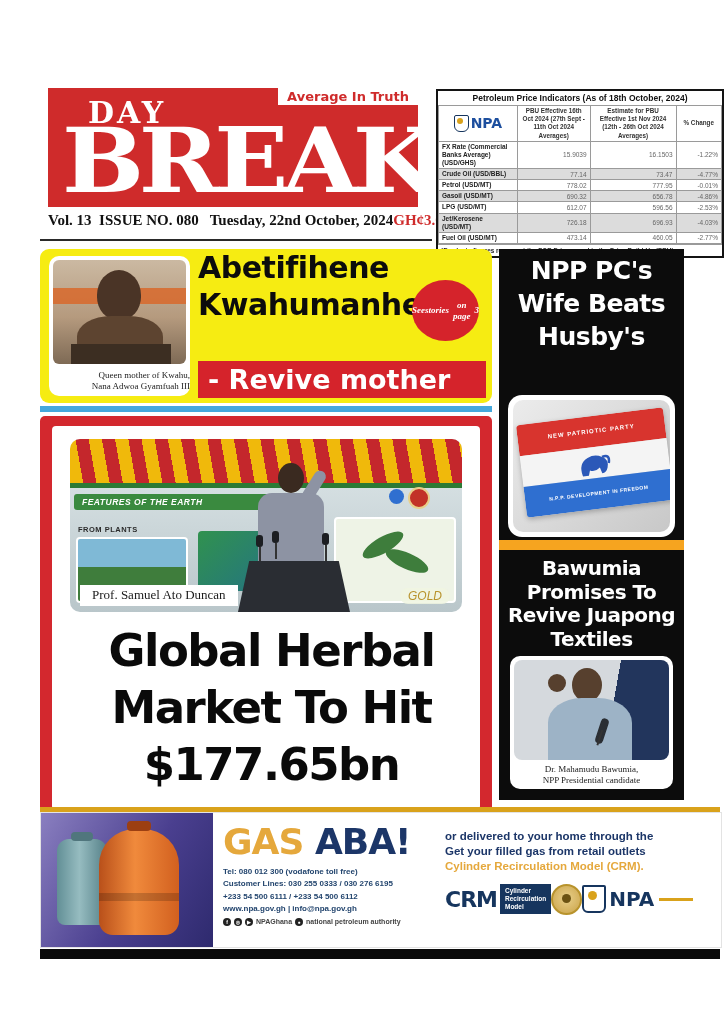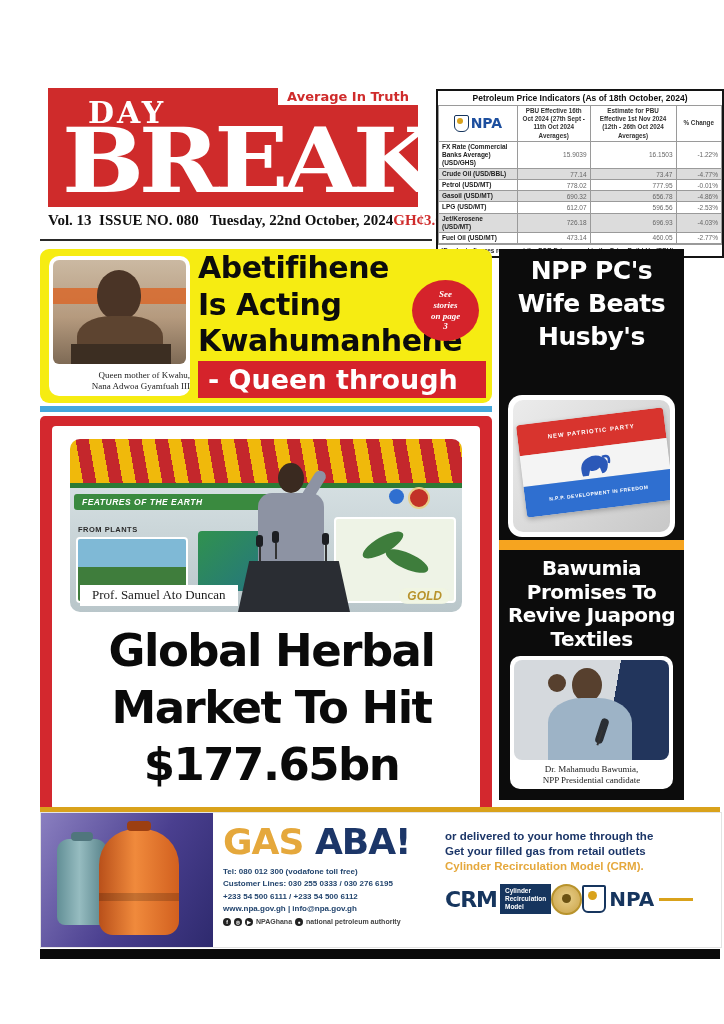--- a/index.html
+++ b/index.html
@@ -48,21 +48,21 @@
   #qm-photo .head{position:absolute;left:44px;top:10px;width:44px;height:50px;border-radius:50% 50% 46% 46%;
                   background:#4a3426;}
   #qm-photo .body{position:absolute;left:24px;top:56px;width:86px;height:52px;border-radius:40% 40% 0 0;
                   background:#5d4430;}
   #qm-photo .cloth{position:absolute;left:18px;top:84px;width:100px;height:26px;background:#3c2e22;}
   #qm-caption{left:0;right:0;bottom:4px;text-align:right;font-family:"Liberation Serif",serif;
               font-size:9px;line-height:1.25;color:#222;}
   #abet-headline{left:158px;top:1px;font-family:"DejaVu Sans",sans-serif;font-weight:bold;
                  font-size:30px;line-height:1.22;letter-spacing:-0.5px;color:#0c0c0c;}
   #see-badge{right:13px;top:31px;width:67px;height:61px;background:#d5232b;border-radius:50%;
-             color:#fff;display:flex;flex-direction:column;align-items:center;justify-content:center;
+             color:#fff;display:flex;flex-direction:row;align-items:center;justify-content:center;
              font-family:"Liberation Serif",serif;font-style:italic;font-weight:bold;
              font-size:9px;line-height:1.18;text-align:center;}
   #queen-strip{left:158px;right:6px;bottom:5px;height:37px;background:#d5232b;display:flex;
                align-items:center;padding-left:10px;color:#fff;font-family:"DejaVu Sans",sans-serif;
                font-weight:bold;font-size:27px;}
 
   
   #blue-stripe{left:40px;top:406px;width:452px;height:6px;background:#45a8dc;}
 
   
@@ -121,21 +121,21 @@
   .person .head{position:absolute;left:208px;top:24px;width:26px;height:30px;border-radius:50%;
                 background:#3a2a20;}
   .person .arm{position:absolute;left:238px;top:30px;width:12px;height:34px;border-radius:6px;
                background:#8d93a3;transform:rotate(32deg);}
   .person .body{position:absolute;left:188px;top:54px;width:66px;height:110px;
                 border-radius:14px 14px 0 0;background:#8d93a3;}
   #podium{left:168px;top:122px;width:112px;height:51px;background:#2a2d33;
           clip-path:polygon(10% 0,90% 0,100% 100%,0 100%);}
   .mic{position:absolute;width:7px;height:12px;border-radius:3px;background:#1c1e22;}
   .mic:after{content:"";position:absolute;left:3px;top:12px;width:1.5px;height:16px;background:#333;}
-  #gold-badge{right:12px;bottom:8px;font-weight:bold;font-style:italic;font-size:12px;
+  #gold-badge{right:12px;bottom:8px;font-weight:normal;font-style:italic;font-size:12px;
               color:#b8932c;background:rgba(240,245,225,.85);border-radius:10px;padding:1px 8px;}
   #main-caption{left:10px;bottom:6px;background:#fff;padding:2px 12px 3px;
                 font-family:"Liberation Serif",serif;font-size:13px;color:#1a1a1a;}
   #main-headline{left:11px;right:0;top:196px;text-align:center;font-family:"DejaVu Sans",sans-serif;
                  font-weight:bold;font-size:45px;line-height:1.27;letter-spacing:-1.5px;color:#0a0a0a;}
 
   
   #ad-goldline{left:40px;top:807px;width:680px;height:5px;background:#d9a21b;}
   #ad{left:40px;top:812px;width:680px;height:134px;background:#fff;border:1px solid #e3e3e3;}
   #ad-left{left:0;top:0;width:172px;height:100%;overflow:hidden;
@@ -273,30 +273,29 @@
         <div class="body"></div>
         <div class="cloth"></div>
       </div>
       <div id="qm-caption" class="abs">
         <div>Queen mother of Kwahu,</div>
         <div>Nana Adwoa Gyamfuah III</div>
       </div>
     </div>
     <div id="abet-headline" class="abs">
       <div>Abetifihene</div>
-      <div>Is Acting</div>
       <div>Kwahumanhene</div>
     </div>
     <div id="see-badge" class="abs">
       <div>See</div>
       <div>stories</div>
       <div>on page</div>
       <div>3</div>
     </div>
-    <div id="queen-strip" class="abs">- Queen through</div>
+    <div id="queen-strip" class="abs">- Revive mother</div>
   </div>
 
   <div id="blue-stripe" class="abs"></div>
 
   <div id="rightcol" class="abs">
     <div id="rc-h1" class="rc-headline abs">
       <div>NPP PC's</div>
       <div>Wife Beats</div>
       <div>Husby's</div>
     </div>

